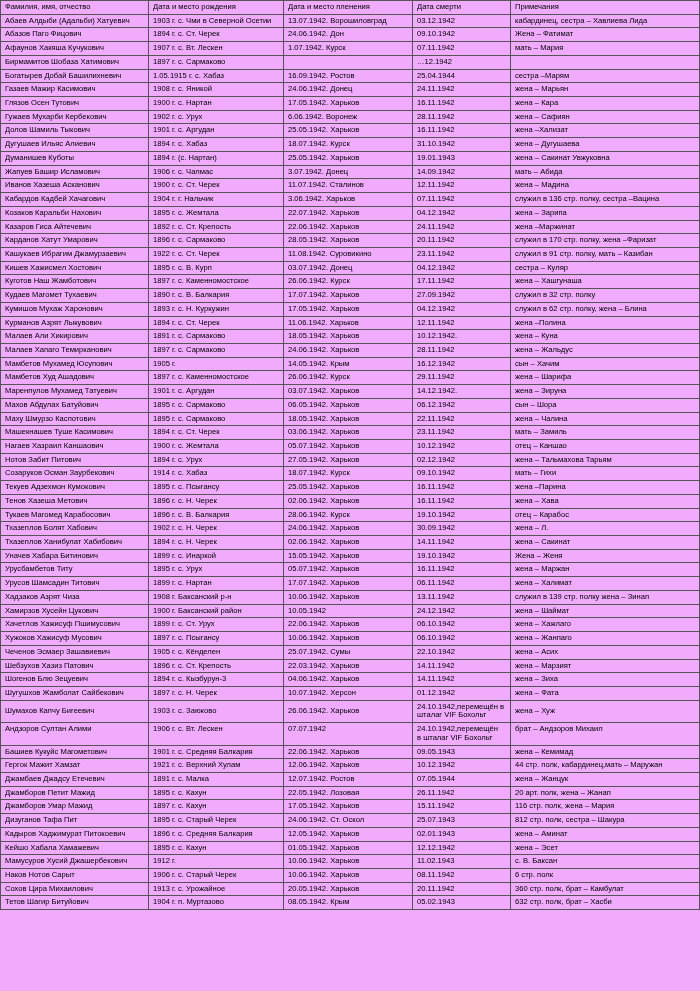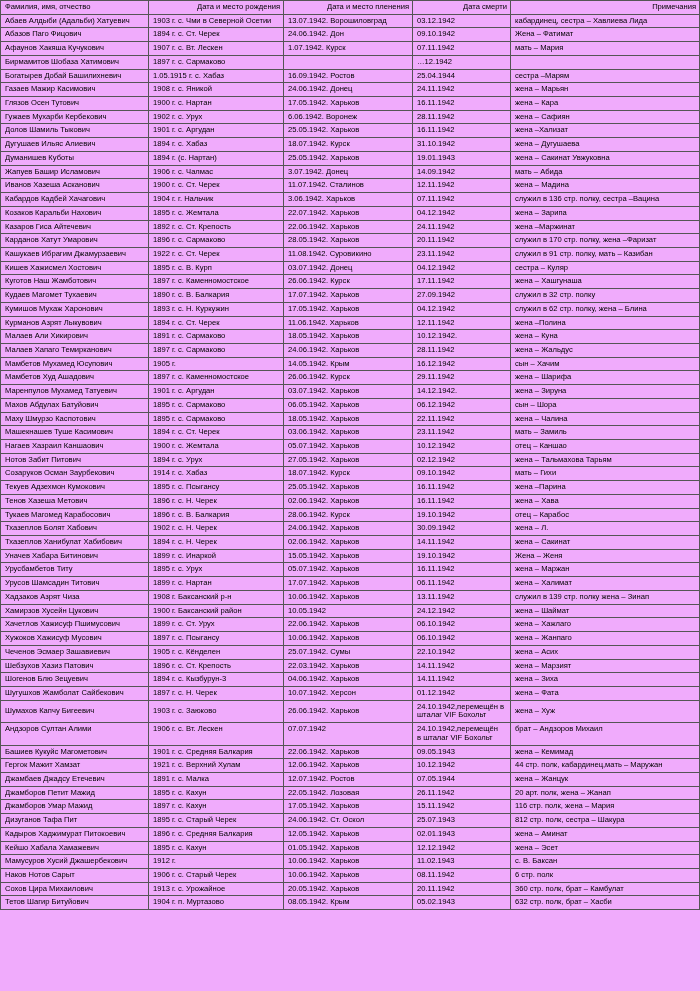--- a/index.html
+++ b/index.html
@@ -44,21 +44,21 @@
     word-wrap: break-word;
     overflow: hidden;
     height: 11px;
     box-sizing: border-box;
   }
   table.registry thead th {
     font-weight: normal;
     height: 13px;
   }
   table.registry thead th.center {
-    text-align: right;
+    text-align: left;
   }
   table.registry tbody tr td {
     height: 11.5px;
   }
   tr.tall td {
     height: 22px;
     vertical-align: top;
     padding-top: 2px;
   }
 </style>

